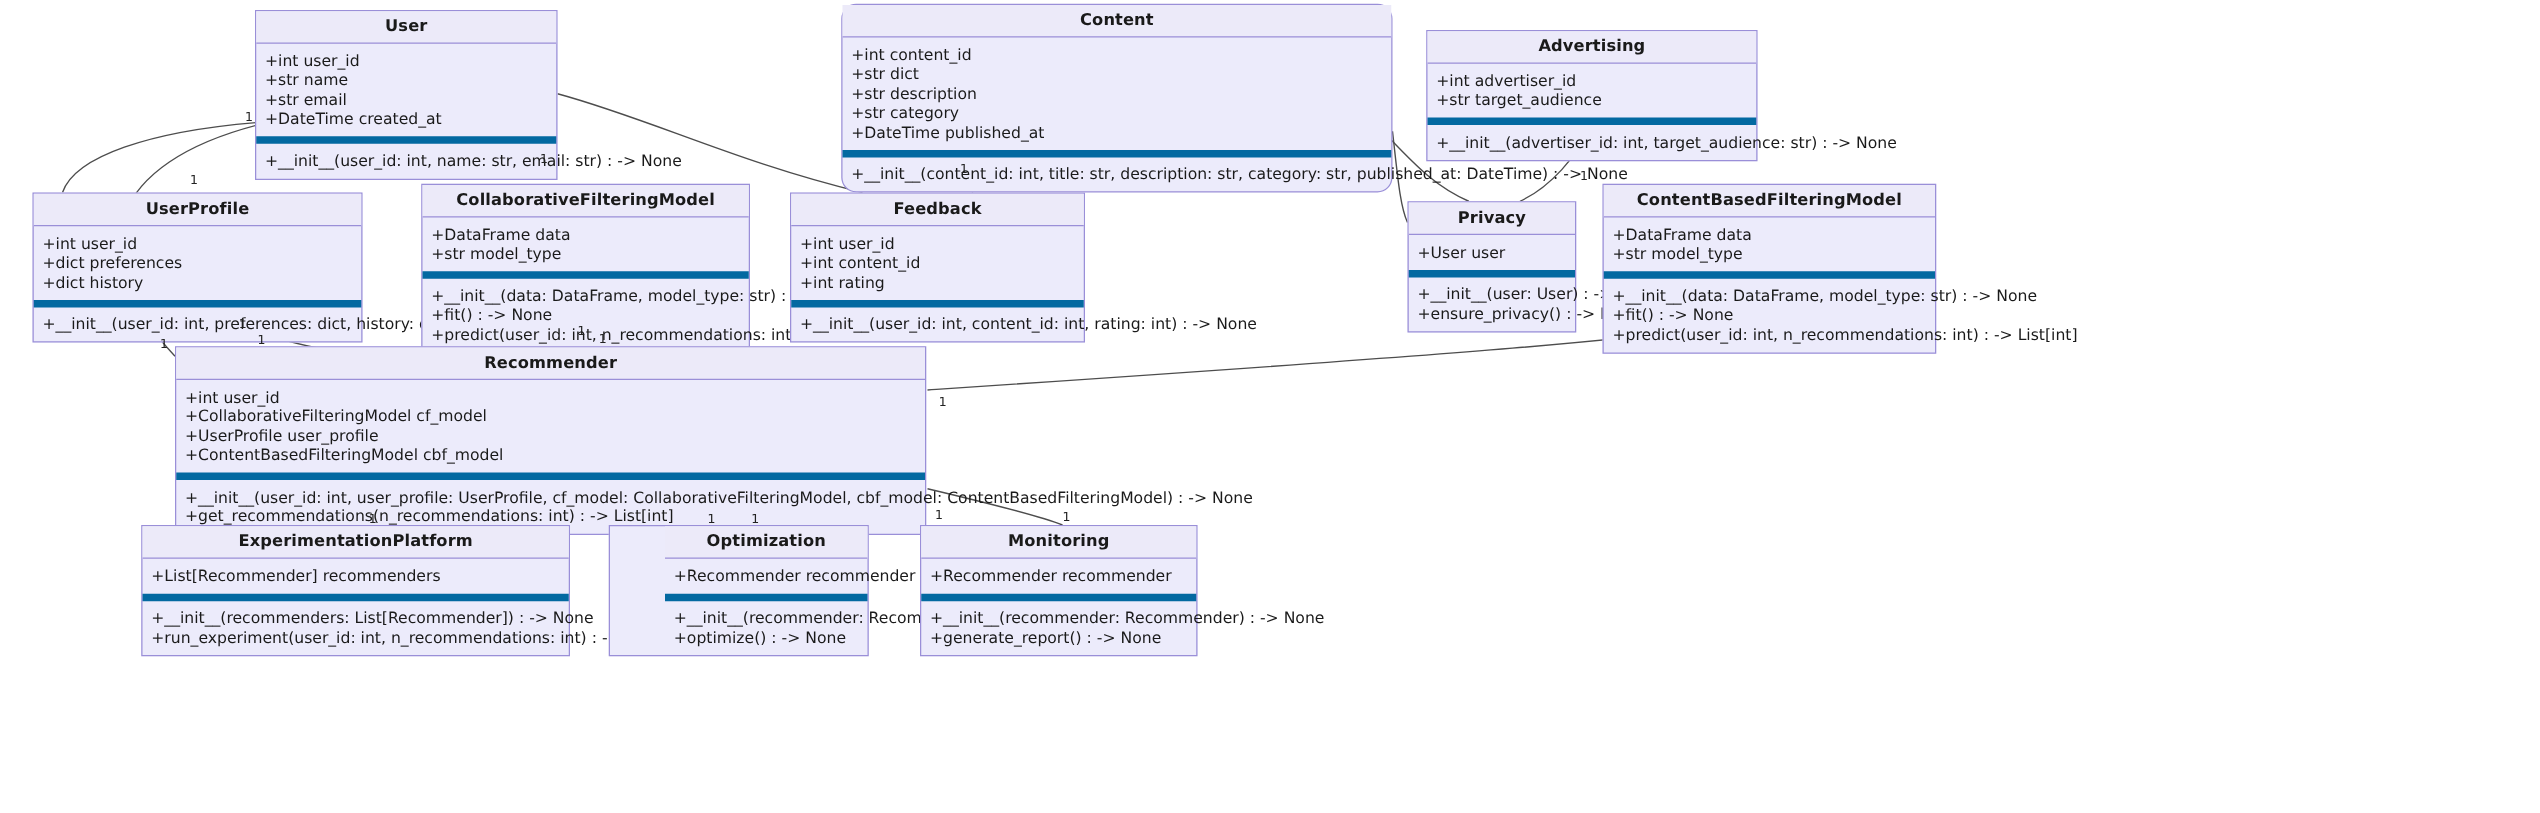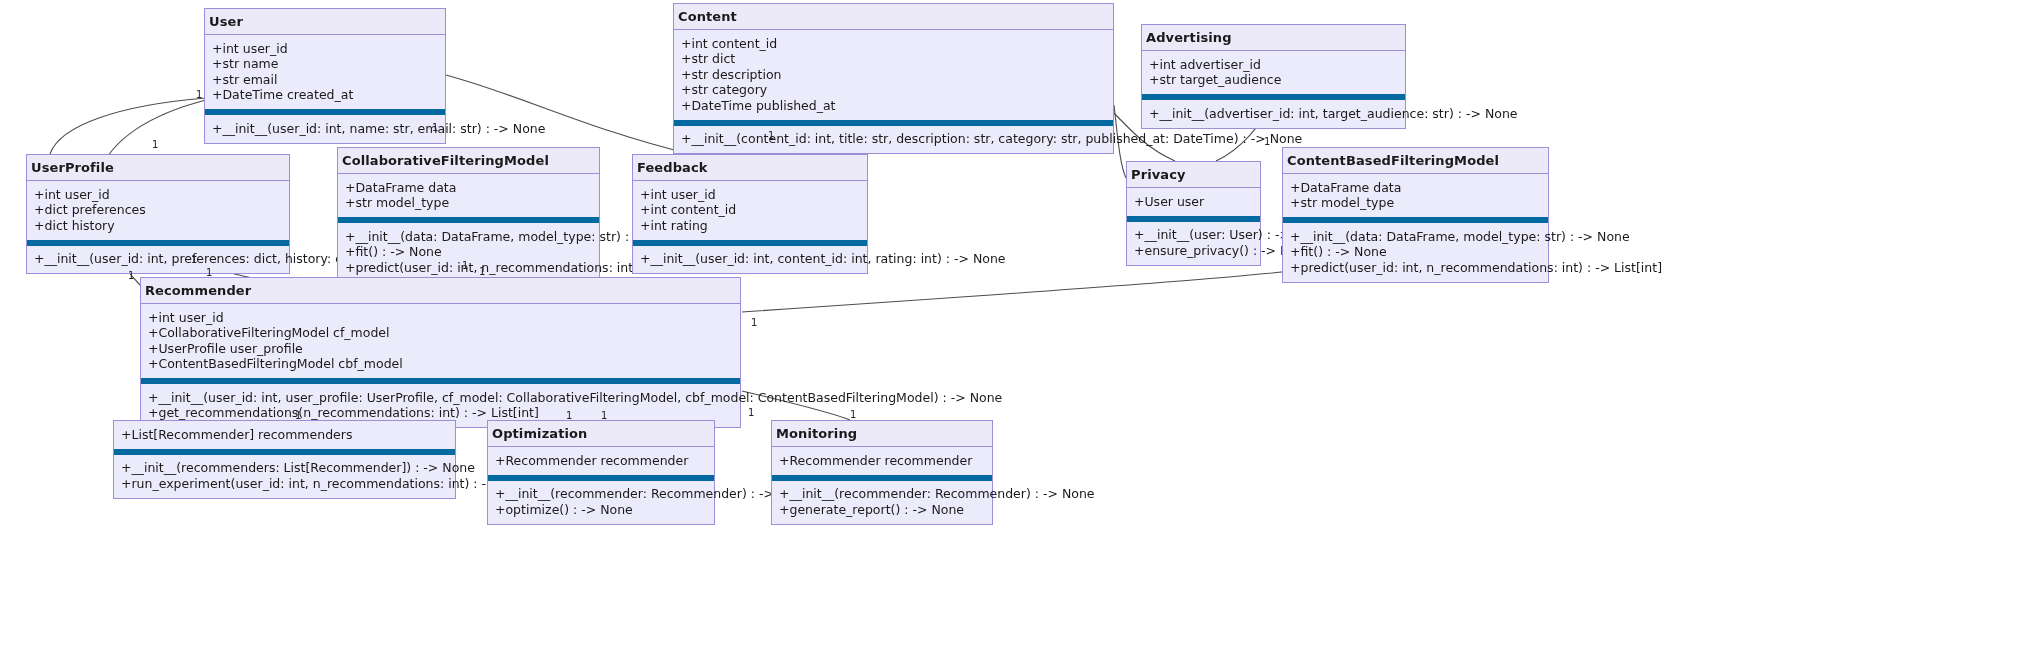--- a/index.html
+++ b/index.html
@@ -39,21 +39,21 @@
   }
   .uml-class {
     position: absolute;
     box-sizing: border-box;
     border: 1px solid #9a8fd8;
     background: #ecebfb;
     font-size: 12.5px;
     line-height: 1.0;
   }
   .uml-title {
-    text-align: left;
+    text-align: center;
     font-weight: bold;
     font-size: 13px;
     padding: 6px 4px 6px 4px;
     border-bottom: 1px solid #9a8fd8;
     background: #eceaf9;
     letter-spacing: 0.1px;
   }
   .uml-attrs {
     padding: 6px 6px 6px 7px;
     border-bottom: 6px solid #0369a1;
@@ -106,21 +106,21 @@
         <div class="uml-attrs">
           <div class="uml-row">+int user_id</div>
           <div class="uml-row">+str name</div>
           <div class="uml-row">+str email</div>
           <div class="uml-row">+DateTime created_at</div>
         </div>
         <div class="uml-methods">
           <div class="uml-row">+__init__(user_id: int, name: str, email: str) : -&gt; None</div>
         </div>
       </div>
-      <div class="uml-class" style="left: 673px; top: 3px; width: 441px;">
+      <div class="uml-class" style="left: 673px; top: 3px; width: 441px; border-radius: 12px;">
         <div class="uml-title">Content</div>
         <div class="uml-attrs">
           <div class="uml-row">+int content_id</div>
           <div class="uml-row">+str dict</div>
           <div class="uml-row">+str description</div>
           <div class="uml-row">+str category</div>
           <div class="uml-row">+DateTime published_at</div>
         </div>
         <div class="uml-methods">
           <div class="uml-row">+__init__(content_id: int, title: str, description: str, category: str, published_at: DateTime) : -&gt; None</div>
@@ -199,39 +199,40 @@
           <div class="uml-row">+CollaborativeFilteringModel cf_model</div>
           <div class="uml-row">+UserProfile user_profile</div>
           <div class="uml-row">+ContentBasedFilteringModel cbf_model</div>
         </div>
         <div class="uml-methods">
           <div class="uml-row">+__init__(user_id: int, user_profile: UserProfile, cf_model: CollaborativeFilteringModel, cbf_model: ContentBasedFilteringModel) : -&gt; None</div>
           <div class="uml-row">+get_recommendations(n_recommendations: int) : -&gt; List[int]</div>
         </div>
       </div>
       <div class="uml-class" style="left: 113px; top: 420px; width: 343px;">
+        <div class="uml-title">ExperimentationPlatform</div>
         <div class="uml-attrs">
           <div class="uml-row">+List[Recommender] recommenders</div>
         </div>
         <div class="uml-methods">
           <div class="uml-row">+__init__(recommenders: List[Recommender]) : -&gt; None</div>
           <div class="uml-row">+run_experiment(user_id: int, n_recommendations: int) : -&gt; Dict[str, List[int]]</div>
         </div>
       </div>
-      <div class="uml-class" style="left: 487px; top: 420px; width: 228px;">
+      <div class="uml-class" style="left: 487px; top: 420px; width: 208px; padding-left: 44px;">
         <div class="uml-title">Optimization</div>
         <div class="uml-attrs">
           <div class="uml-row">+Recommender recommender</div>
         </div>
         <div class="uml-methods">
           <div class="uml-row">+__init__(recommender: Recommender) : -&gt; None</div>
           <div class="uml-row">+optimize() : -&gt; None</div>
         </div>
       </div>
-      <div class="uml-class" style="left: 736px; top: 420px; width: 222px; margin-left: 35px;">
+      <div class="uml-class" style="left: 736px; top: 420px; width: 222px;">
         <div class="uml-title">Monitoring</div>
         <div class="uml-attrs">
           <div class="uml-row">+Recommender recommender</div>
         </div>
         <div class="uml-methods">
           <div class="uml-row">+__init__(recommender: Recommender) : -&gt; None</div>
           <div class="uml-row">+generate_report() : -&gt; None</div>
         </div>
       </div>
       <div class="mult-label" style="left: 196px; top: 90px;">1</div>

